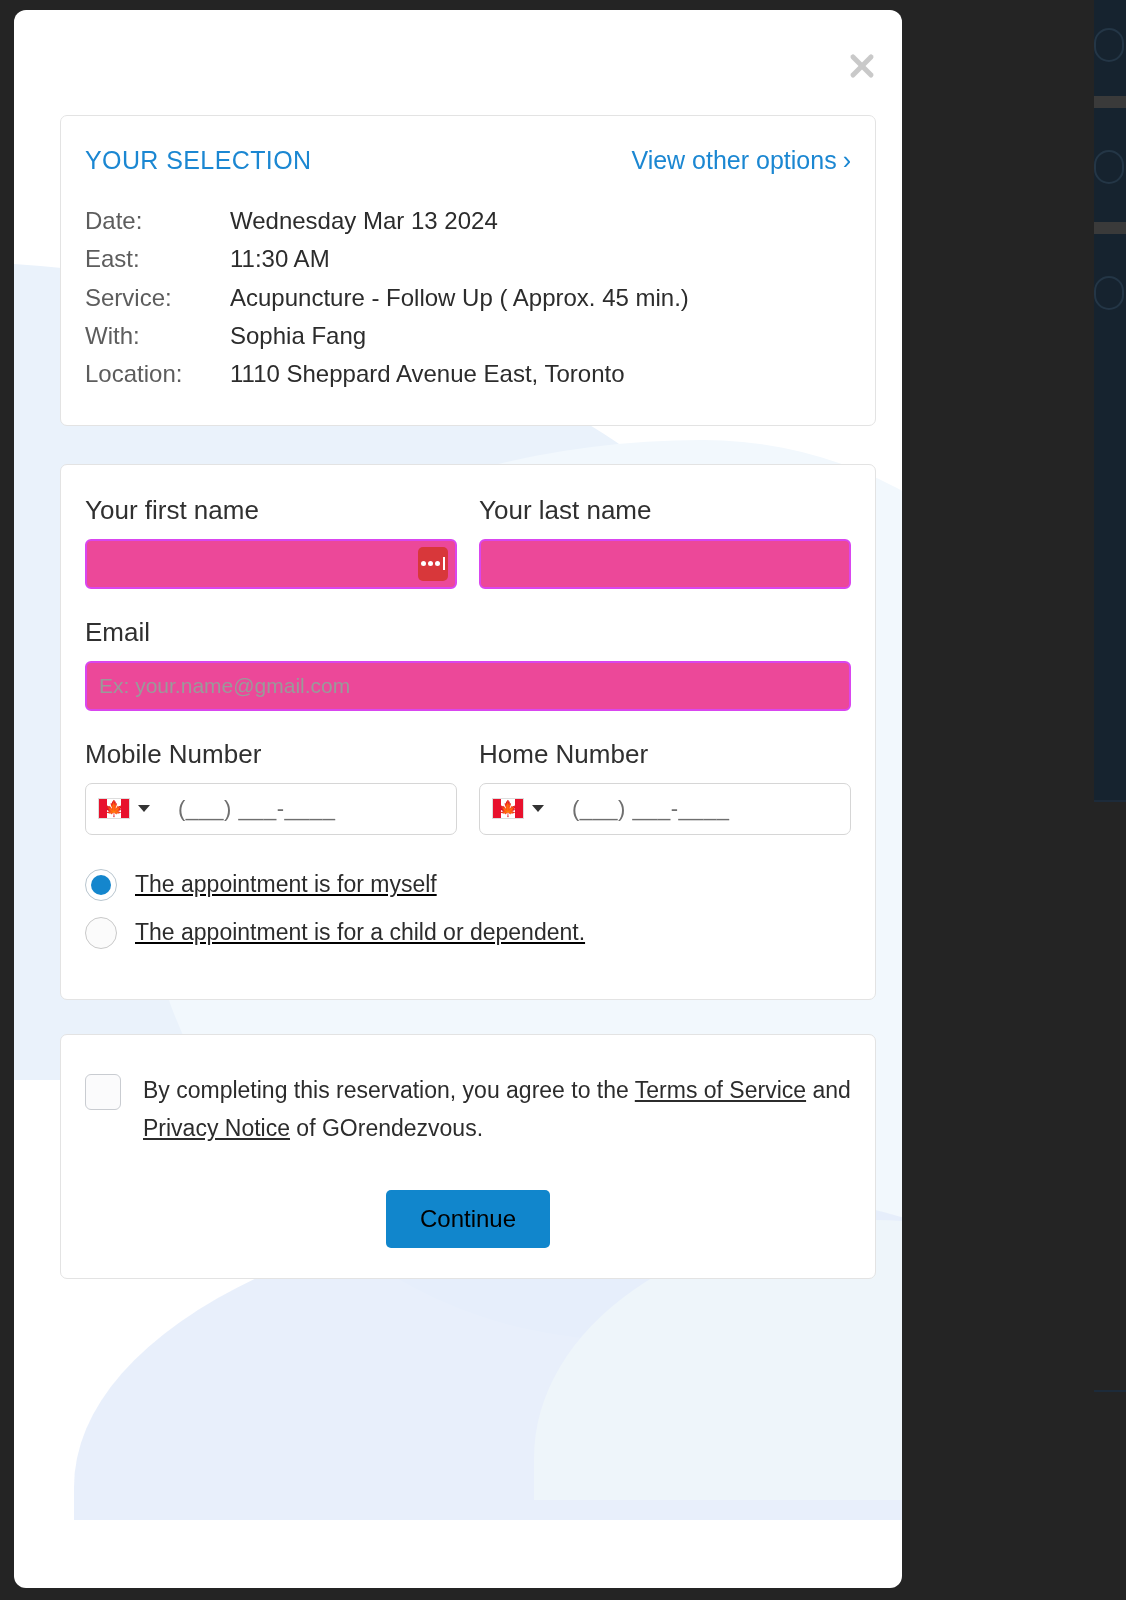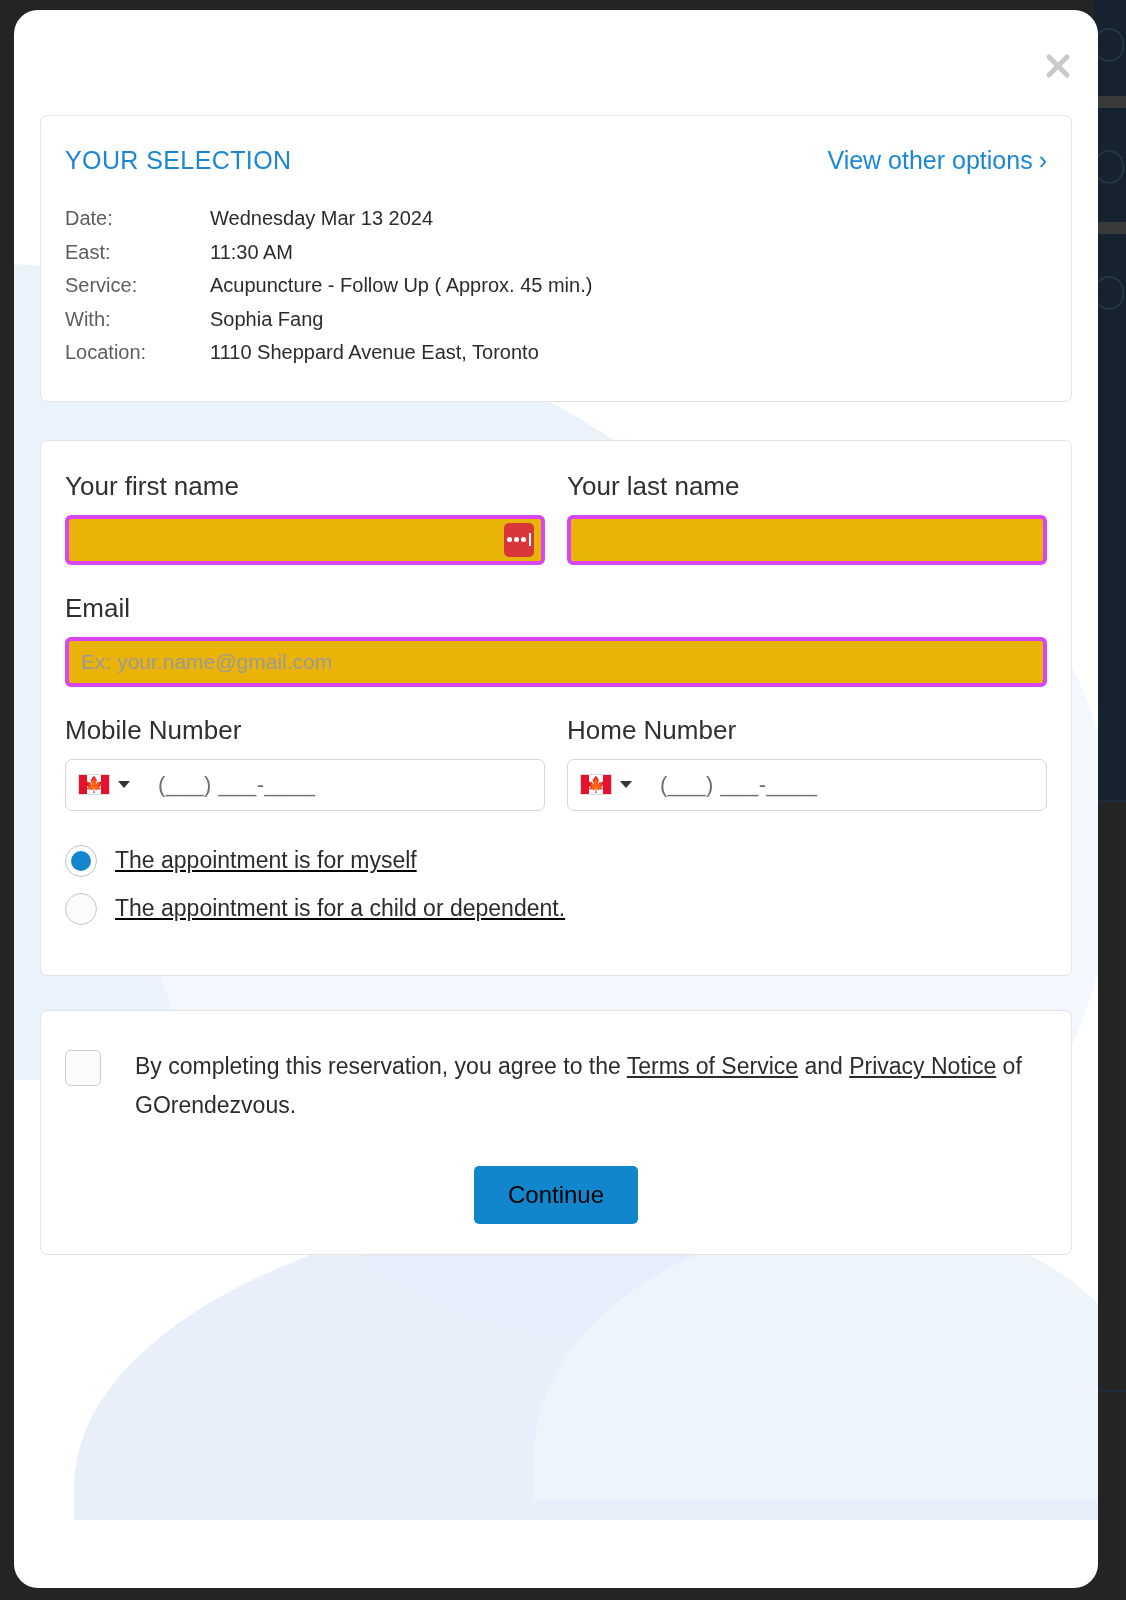--- a/index.html
+++ b/index.html
@@ -49,25 +49,26 @@
     width: 32px;
     height: 2px;
     background: #1d2b3a;
   }
 
   
   #modal {
     position: absolute;
     left: 14px;
     top: 10px;
-    width: 1084px;
+    width: 888px;
     height: 1578px;
     background: #ffffff;
-    border-radius: 24px;
+    border-radius: 12px;
     overflow: hidden;
+    padding-left: 20px;
   }
 
   
   .wave {
     position: absolute;
     pointer-events: none;
   }
   .wave-a {
     left: -120px; top: 250px;
     width: 900px; height: 820px;
@@ -144,21 +145,21 @@
     white-space: nowrap;
   }
   .sel-link .chev {
     display: inline-block;
     margin-left: 6px;
     font-weight: 300;
   }
 
   table.sel-table { border-collapse: collapse; }
   table.sel-table td {
-    font-size: 20px;
+    font-size: 24px;
     padding: 0 0 10px 0;
     vertical-align: top;
     line-height: 1.18;
   }
   td.sel-key {
     color: #5d5d5d;
     width: 145px;
     padding-right: 10px;
     white-space: nowrap;
   }
@@ -178,23 +179,23 @@
   .flabel {
     font-size: 26px;
     color: #303030;
     display: block;
     margin-bottom: 13px;
   }
   .fld {
     position: relative;
     width: 100%;
     height: 50px;
-    border: 4px solid #d946ef;
+    border: 2px solid #d946ef;
     border-radius: 6px;
-    background: #eab308;
+    background: #ec4899;
     display: flex;
     align-items: center;
     padding: 0 12px;
   }
   .fld input {
     border: 0;
     outline: 0;
     width: 100%;
     height: 100%;
     font-size: 21px;
@@ -318,21 +319,21 @@
     border-radius: 50%;
     background: #1486cd;
   }
   .radio-label { font-size: 23px; color: #2c2c2c; }
 
   
   #terms-card {
     margin-top: 34px;
     padding: 36px 24px 30px 24px;
   }
-  .terms-row { display: flex; gap: 34px; align-items: flex-start; }
+  .terms-row { display: flex; gap: 22px; align-items: flex-start; }
   #terms-checkbox {
     width: 36px; height: 36px;
     border: 1px solid #c9ccd1;
     border-radius: 6px;
     background: #fbfbfc;
     flex: none;
     margin-top: 3px;
     cursor: pointer;
   }
   .terms-text {

